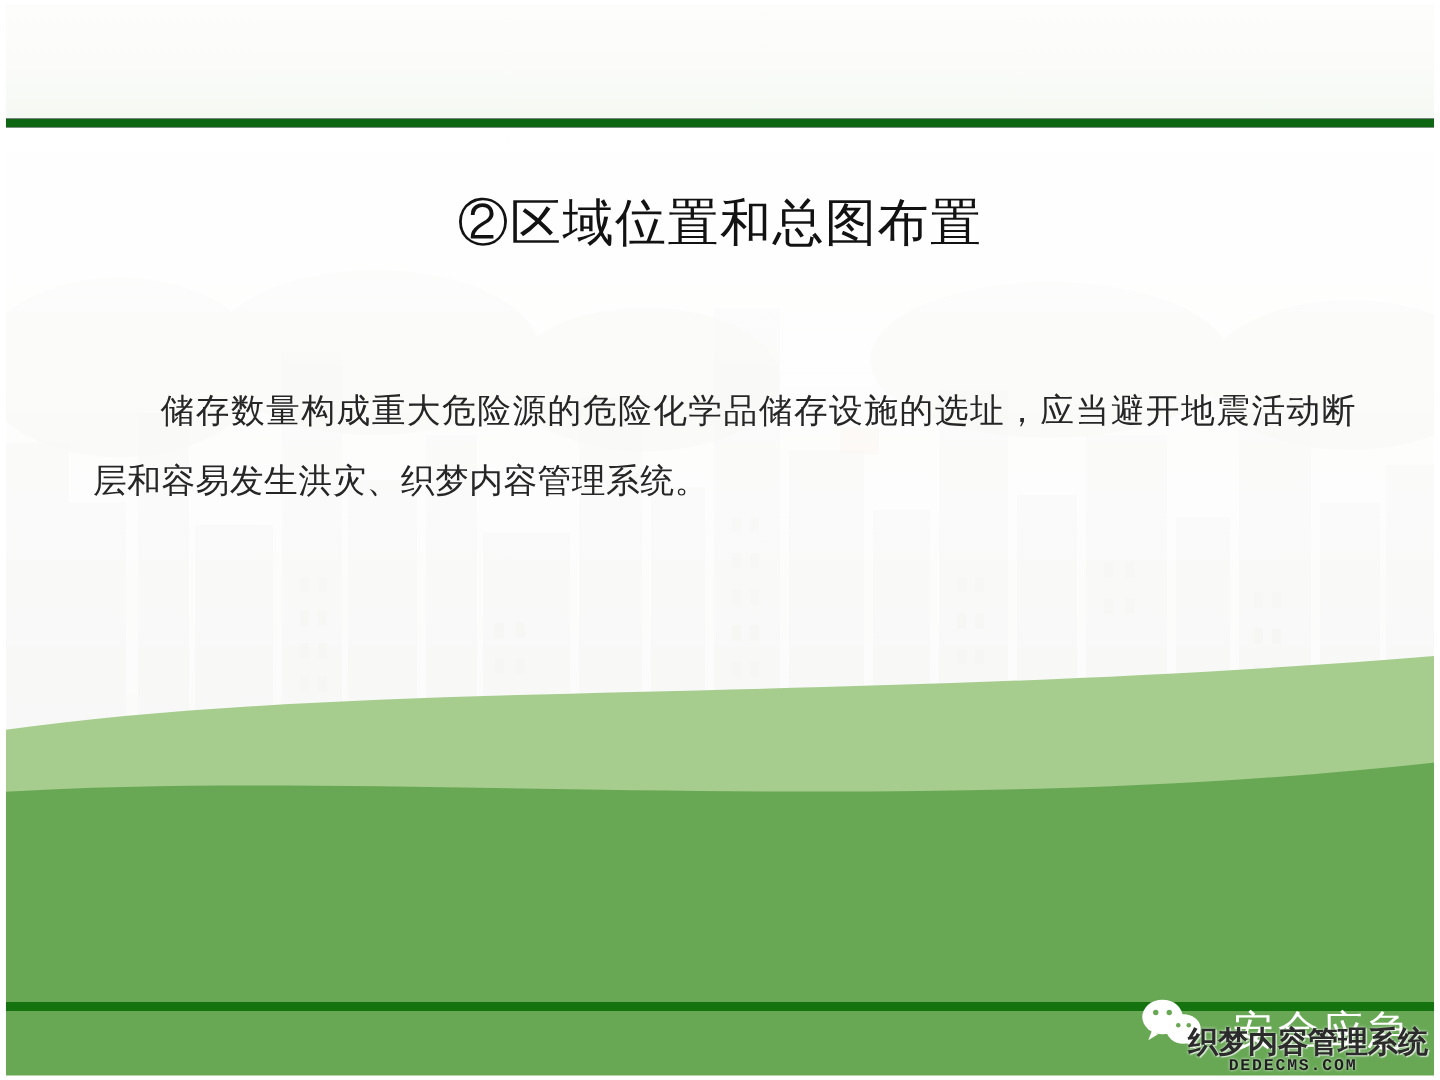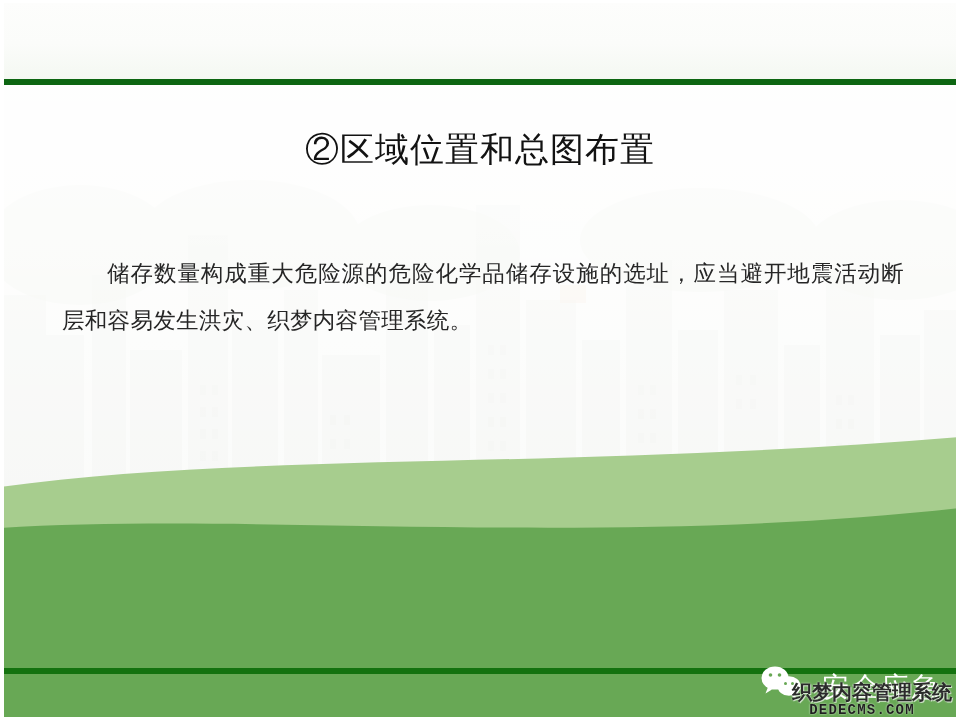--- a/index.html
+++ b/index.html
@@ -143,21 +143,21 @@
     font-size: 20px;
     font-weight: bold;
     color: #2b2b2b;
     letter-spacing: 0px;
     text-shadow: 0 0 2px rgba(255,255,255,.85), 1px 1px 0 rgba(255,255,255,.6);
     white-space: nowrap;
     padding-left: 20px;
   }
   .wm-en {
     font-family: "Liberation Mono", "DejaVu Sans Mono", monospace;
-    font-size: 14px;
+    font-size: 11px;
     font-weight: bold;
     color: #1f1f1f;
     letter-spacing: 1.2px;
     text-shadow: 0 0 2px rgba(255,255,255,.85);
     white-space: nowrap;
   }
 </style>
 </head>
 <body>
 

